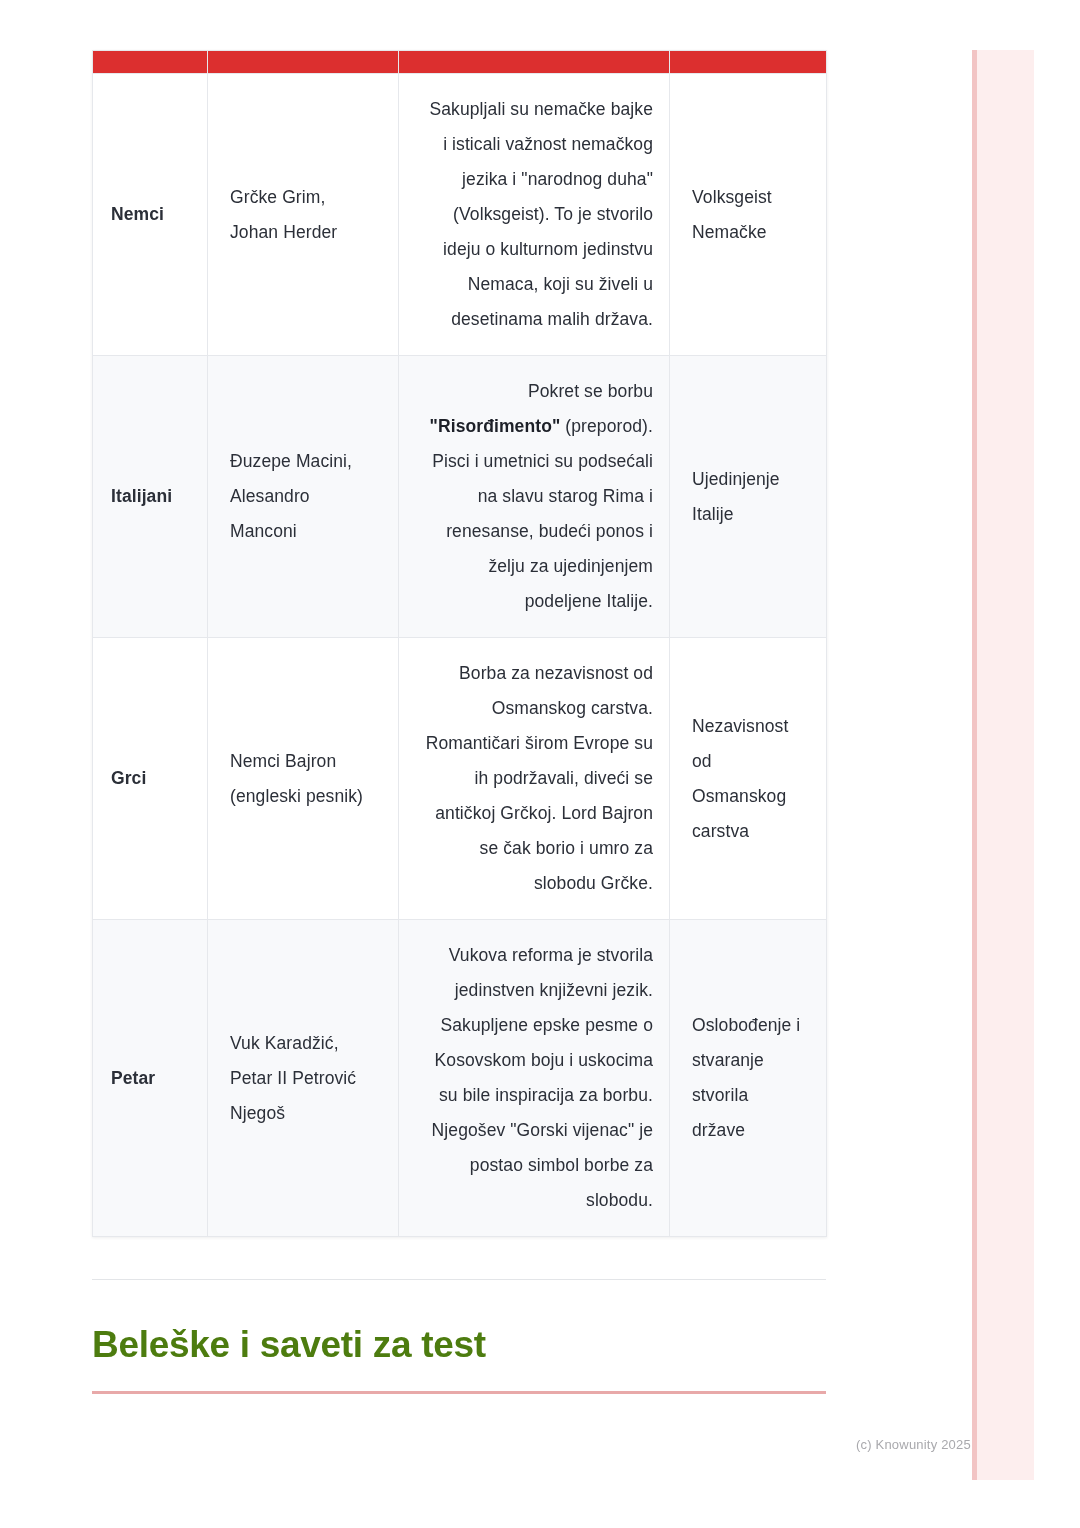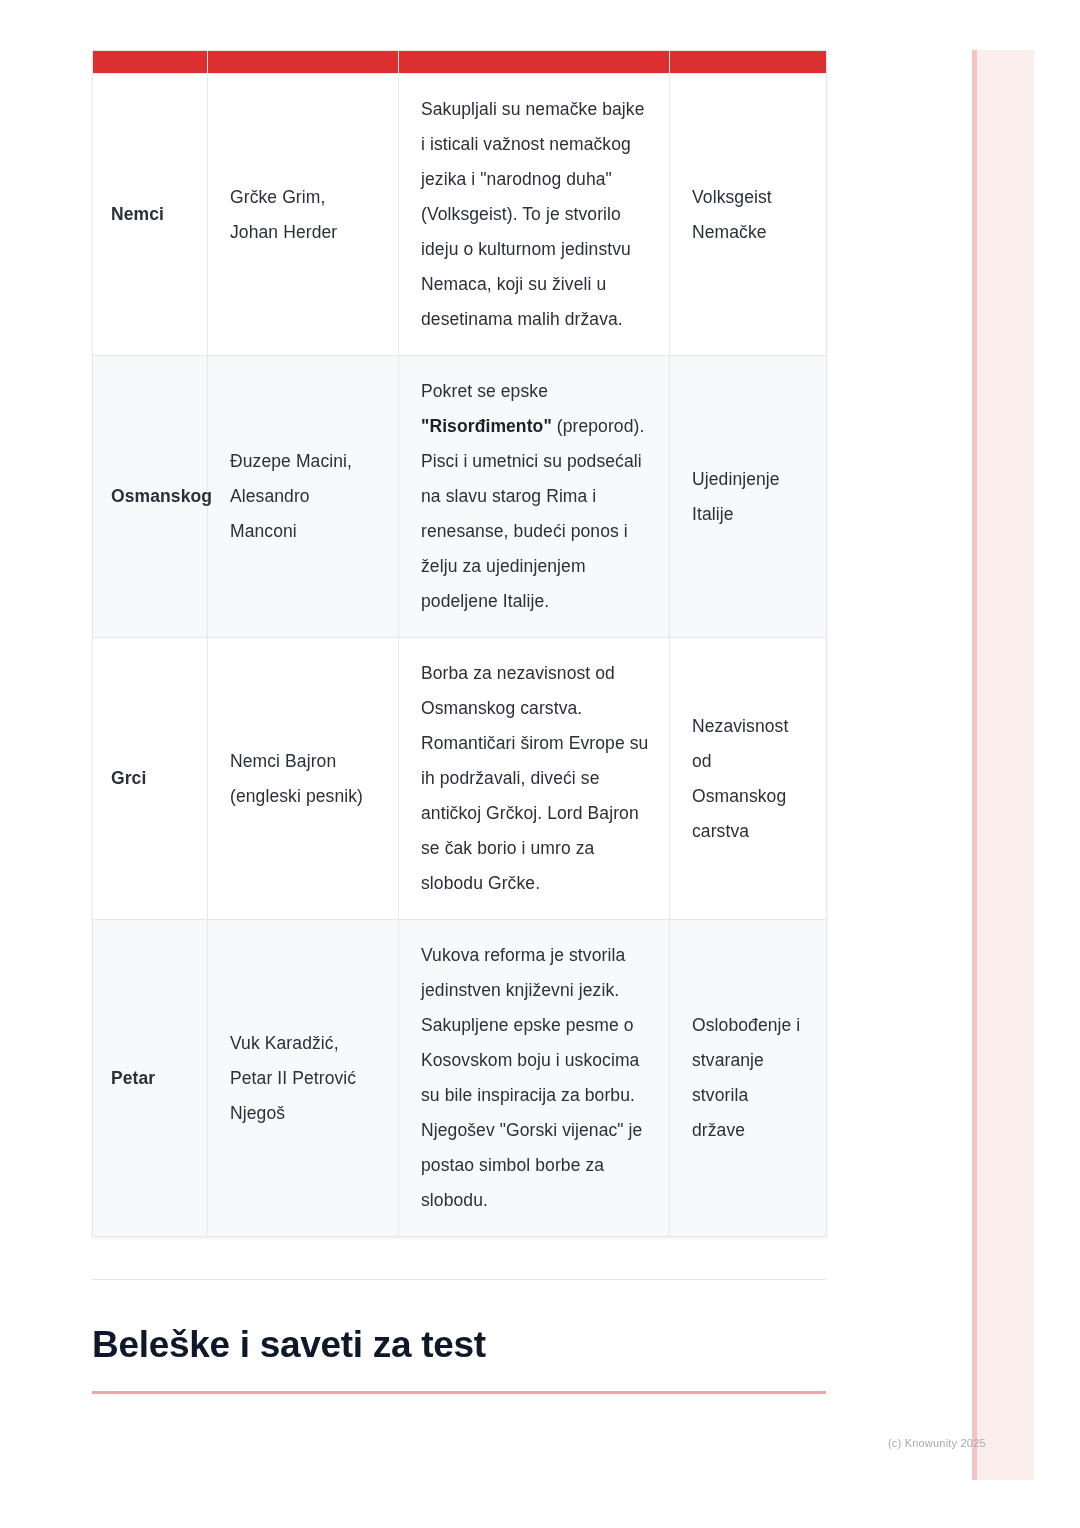--- a/index.html
+++ b/index.html
@@ -76,56 +76,57 @@
     letter-spacing: 0.1px;
   }
   table.notes-table td.col-group {
     font-weight: bold;
     padding-left: 18px;
     padding-right: 8px;
   }
   table.notes-table td.col-desc {
     padding-left: 22px;
     padding-right: 16px;
+    text-align: right;
   }
   table.notes-table tbody tr:nth-child(even) td {
     background: #f8f9fb;
   }
   table.notes-table tbody tr:nth-child(odd) td {
     background: #ffffff;
   }
   .bold-term { font-weight: bold; color: #1d2028; }
 
   
   .rule-top {
     margin-top: 42px;
     height: 1px;
     background: #e3e5e8;
     width: 734px;
   }
   h2.section-heading {
     margin: 44px 0 0 0;
     font-size: 37px;
     font-weight: bold;
-    color: #0f172a;
+    color: #4d7c0f;
     letter-spacing: -0.3px;
     line-height: 1.15;
   }
   .rule-heading {
     margin-top: 24px;
     height: 3px;
     background: #e8a9a9;
     width: 734px;
   }
 
   .watermark {
     position: absolute;
-    left: 888px;
+    left: 856px;
     top: 1437px;
-    font-size: 11px;
+    font-size: 13px;
     color: #a9a9ad;
     white-space: nowrap;
     letter-spacing: 0.2px;
   }
 </style>
 </head>
 <body>
 
 <div class="page">
 
@@ -151,23 +152,23 @@
       <tbody>
 
         <tr>
           <td class="col-group">Nemci</td>
           <td class="col-figures">Grčke Grim, Johan Herder</td>
           <td class="col-desc"><span>Sakupljali su nemačke bajke i isticali važnost nemačkog jezika i "narodnog duha" (Volksgeist). To je stvorilo ideju o kulturnom jedinstvu Nemaca, koji su živeli u desetinama malih država.</span></td>
           <td class="col-goal">Volksgeist Nemačke</td>
         </tr>
 
         <tr>
-          <td class="col-group">Osmanskog</td>
+          <td class="col-group">Italijani</td>
           <td class="col-figures">Đuzepe Macini, Alesandro Manconi</td>
-          <td class="col-desc"><span>Pokret se epske </span><span class="bold-term">"Risorđimento"</span><span> (preporod). Pisci i umetnici su podsećali na slavu starog Rima i renesanse, budeći ponos i želju za ujedinjenjem podeljene Italije.</span></td>
+          <td class="col-desc"><span>Pokret se borbu </span><span class="bold-term">"Risorđimento"</span><span> (preporod). Pisci i umetnici su podsećali na slavu starog Rima i renesanse, budeći ponos i želju za ujedinjenjem podeljene Italije.</span></td>
           <td class="col-goal">Ujedinjenje Italije</td>
         </tr>
 
         <tr>
           <td class="col-group">Grci</td>
           <td class="col-figures">Nemci Bajron (engleski pesnik)</td>
           <td class="col-desc"><span>Borba za nezavisnost od Osmanskog carstva. Romantičari širom Evrope su ih podržavali, diveći se antičkoj Grčkoj. Lord Bajron se čak borio i umro za slobodu Grčke.</span></td>
           <td class="col-goal">Nezavisnost od Osmanskog carstva</td>
         </tr>
 

